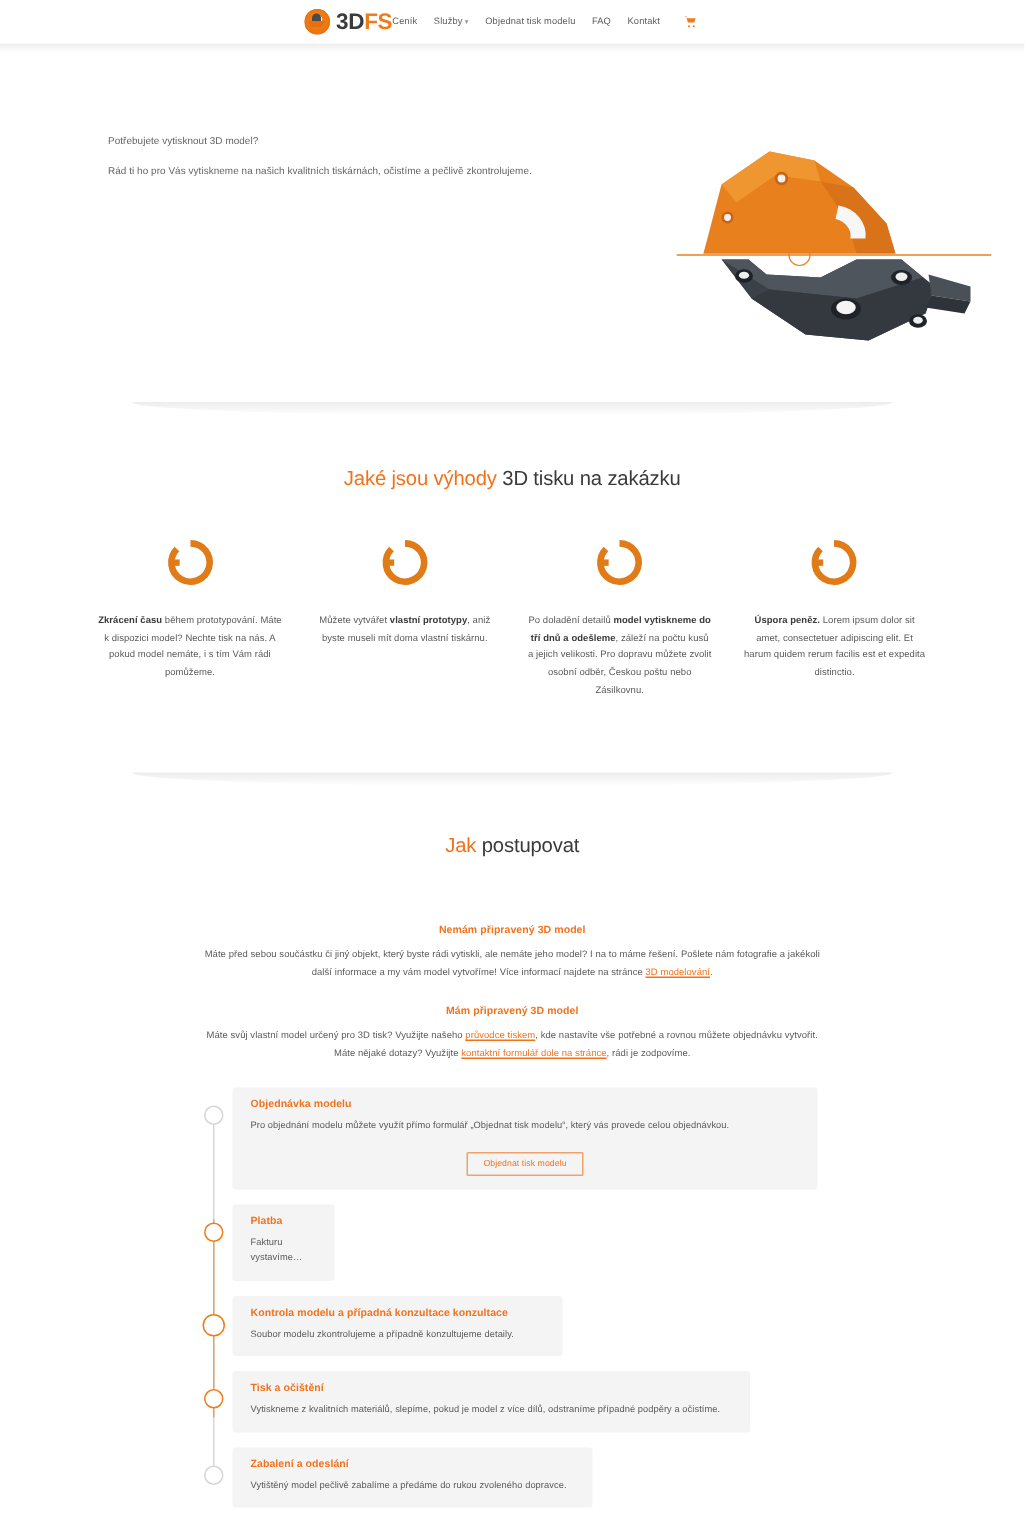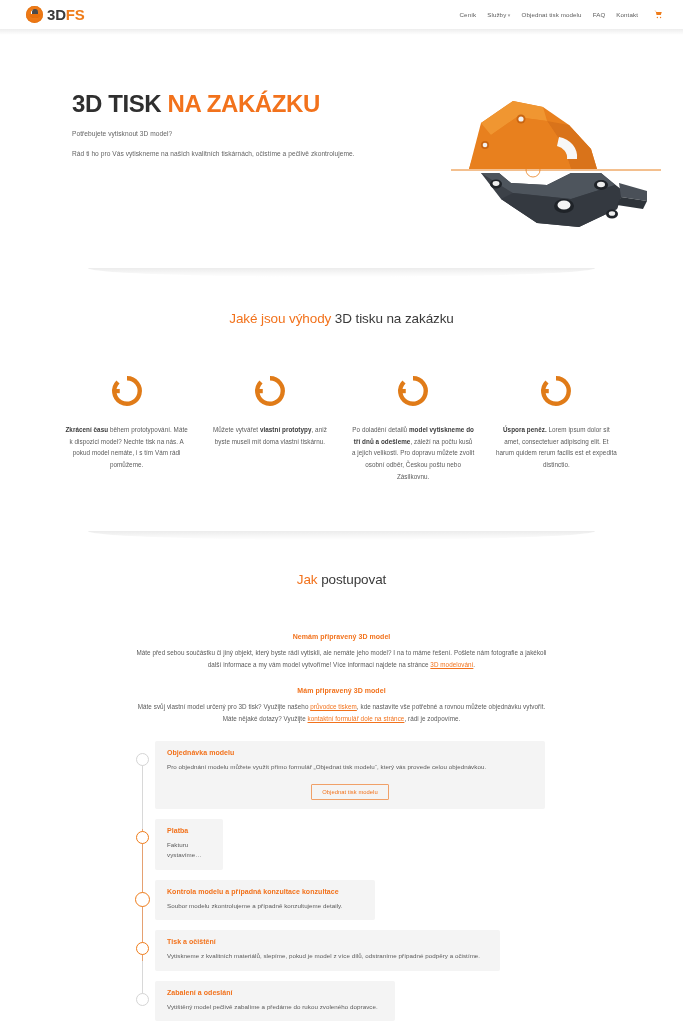--- a/index.html
+++ b/index.html
@@ -13,22 +13,22 @@
 
   body { width: 683px; min-height: 1024px; overflow-x: hidden; }
 
   
   .site-header {
     height: 29px;
     width: 100%;
     background: #ffffff;
     display: flex;
     align-items: center;
-    justify-content: space-between;
-    padding: 0 20px 0 26px;
+    justify-content: center;
+    padding: 0 20px 0 5px;
     position: relative;
     z-index: 30;
   }
   .header-shadow {
     width: 100%;
     height: 6px;
     background: linear-gradient(to bottom, rgba(0,0,0,0.07), rgba(0,0,0,0));
     position: relative;
     z-index: 20;
   }
@@ -102,21 +102,21 @@
   .hero-figure {
     position: absolute; right: 22px; top: 18px;
     width: 210px; height: 155px;
   }
   .hero-figure svg { width: 100%; height: 100%; display: block; }
 
   
   .advantages { padding: 30px 0 40px; }
   .section-heading {
     text-align: center; font-size: 13.5px; font-weight: 400;
-    letter-spacing: -0.1px; margin-bottom: 48px;
+    letter-spacing: -0.1px; margin-bottom: 32px;
   }
   .section-heading .accent { color: #f2721c; }
   .section-heading .dark { color: #3a3a3a; }
 
   .feature-grid {
     display: flex; justify-content: center;
     padding: 0 55px; gap: 0;
   }
   .feature-col {
     flex: 1 1 0; text-align: center; padding: 0 10px;
@@ -217,23 +217,20 @@
         <circle cx="17.5" cy="20" r="1.8"></circle>
       </svg>
     </a>
   </nav>
 </header>
 <div class="header-shadow"></div>
 
 <section class="section hero">
   <div class="hero-inner">
     <div class="hero-copy">
-      <h1 class="hero-title">
-        <span class="dark">3D TISK </span><span class="accent">NA ZAKÁZKU</span>
-      </h1>
       <p class="hero-sub">Potřebujete vytisknout 3D model?</p>
       <p class="hero-desc">Rád ti ho pro Vás vytiskneme na našich kvalitních tiskárnách, očistíme a pečlivě zkontrolujeme.</p>
     </div>
 
     <div class="hero-figure">
       <svg viewBox="0 0 210 155">
 
         <path d="M18 82 L30 36 L62 14 L92 20 L118 38 L140 62 L146 82 Z" fill="#e8801e"></path>
         <path d="M30 36 L62 14 L92 20 L96 34 L66 30 L40 48 Z" fill="#f09631"></path>
         <path d="M96 34 L118 38 L140 62 L146 82 L120 82 L112 58 Z" fill="#d9731a"></path>

